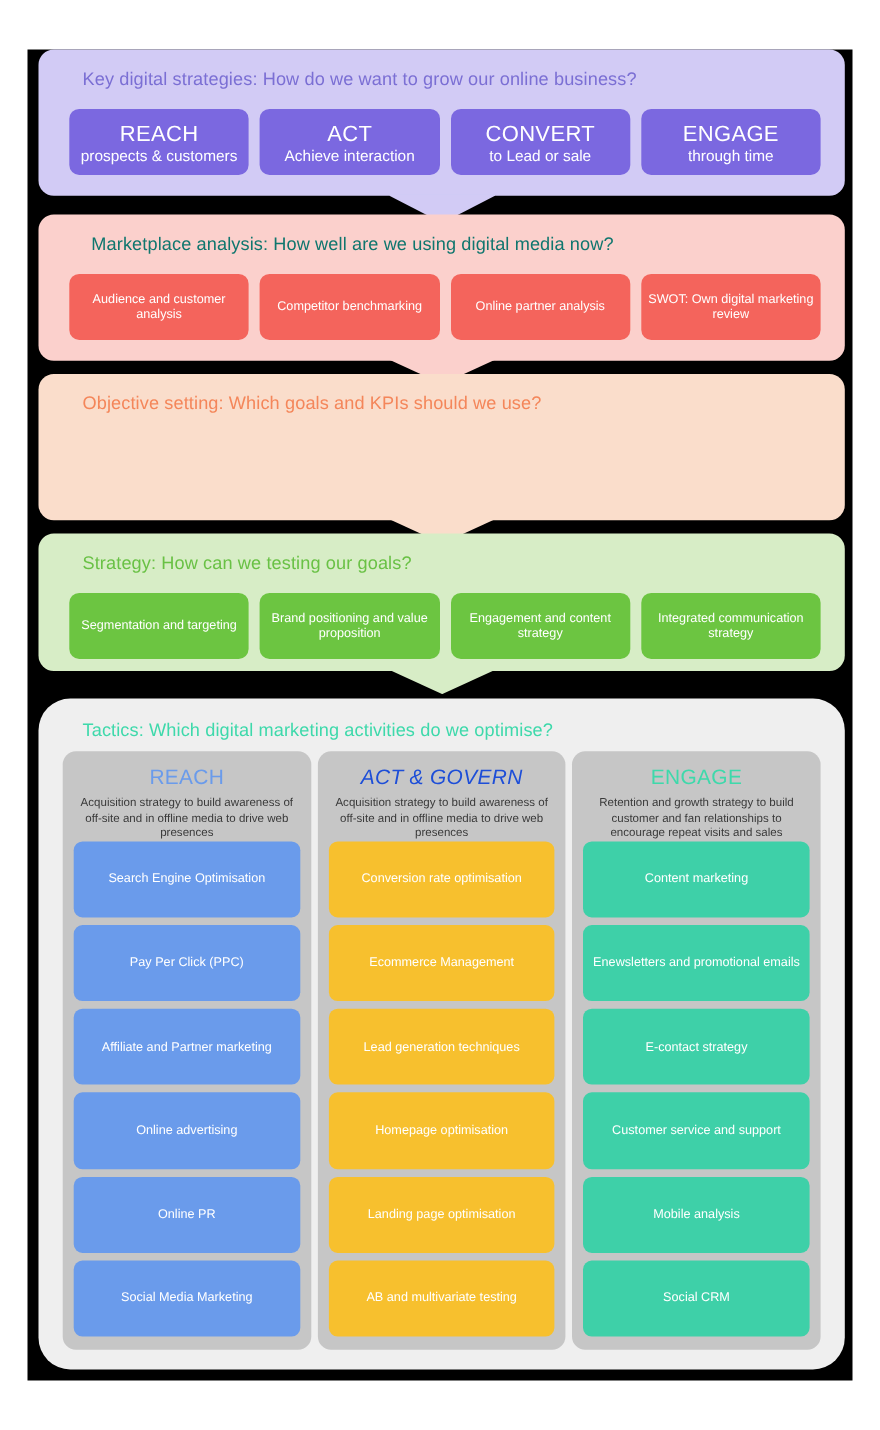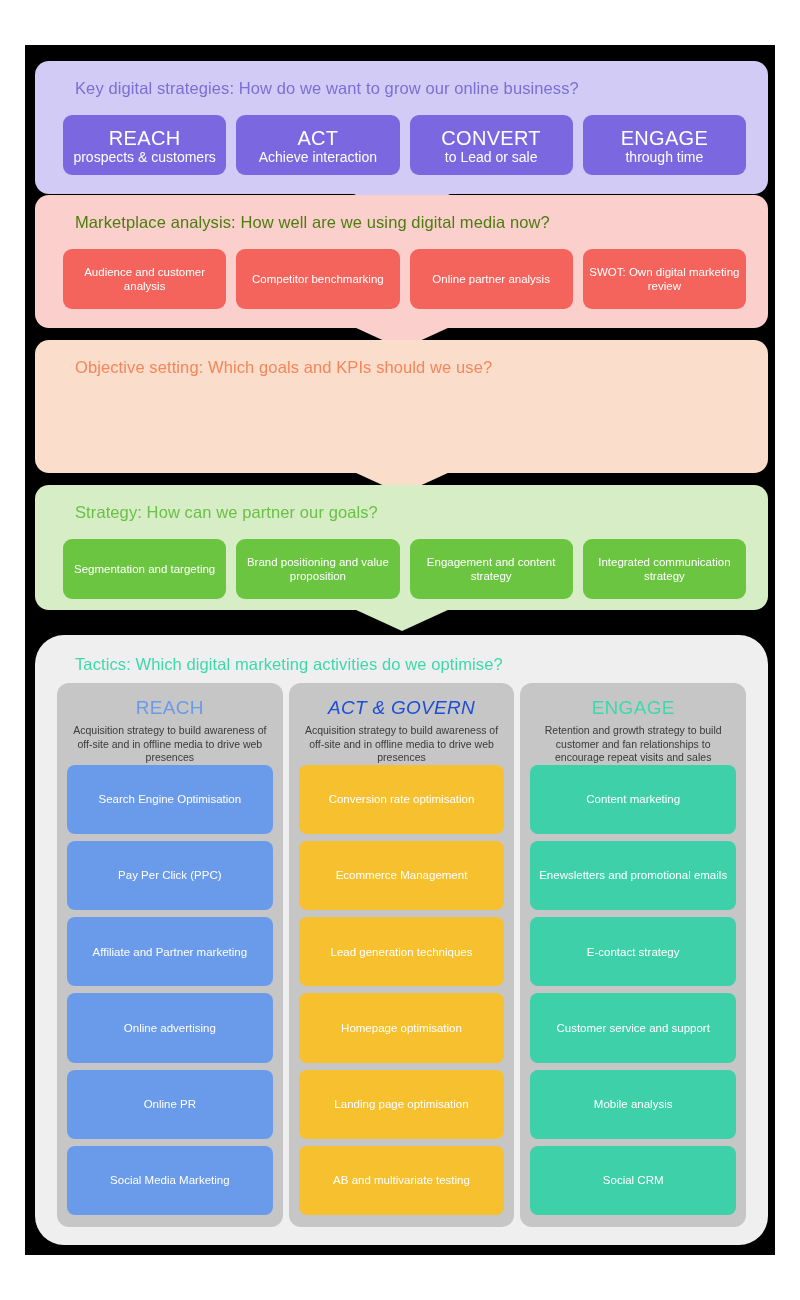--- a/index.html
+++ b/index.html
@@ -84,21 +84,21 @@
     height: 22px;
   }
   .arrow svg { display: block; }
 
   
   .s-reach   { background: #D2CBF5; }
   .s-reach   .stage-title { color: #7B6FD4; }
   .s-reach   .cell { background: #7B68E0; }
 
   .s-market  { background: #FBD0CC; }
-  .s-market  .stage-title { color: #4d7c0f; }
+  .s-market  .stage-title { color: #0f766e; margin-left: 8px; }
   .s-market  .cell { background: #F4645C; }
 
   .s-object  { background: #FADDCB; }
   .s-object  .stage-title { color: #F4865A; }
   .s-object  .cell { background: #F4895E; }
 
   .s-strategy{ background: #D7EDC6; }
   .s-strategy .stage-title { color: #6DC council; }
   .s-strategy .stage-title { color: #69C145; }
   .s-strategy .cell { background: #6CC councilE; }
@@ -167,21 +167,21 @@
 
   .h-reach  { color: #6A9BEB; }
   .h-act    { color: #1d4ed8; font-style: italic; }
   .h-engage { color: #3ED9AB; }
 </style>
 </head>
 <body>
 
 <div id="board">
 
-  <div class="stage s-reach" style="top:16px;height:133px;">
+  <div class="stage s-reach" style="top:0px;height:133px;">
     <div class="stage-title">Key digital strategies: How do we want to grow our online business?</div>
     <div class="boxrow">
       <div class="cell">
         <span class="big">REACH</span>
         <span class="sub">prospects &amp; customers</span>
       </div>
       <div class="cell">
         <span class="big">ACT</span>
         <span class="sub">Achieve interaction</span>
       </div>
@@ -220,21 +220,21 @@
   <div class="stage s-object" style="top:295px;height:133px;">
     <div class="stage-title">Objective setting: Which goals and KPIs should we use?</div>
     <div class="arrow" style="bottom:-21px;">
       <svg width="96" height="22" viewBox="0 0 96 22">
         <path d="M0 0 L96 0 L48 22 Z" fill="#FADDCB"></path>
       </svg>
     </div>
   </div>
 
   <div class="stage s-strategy" style="top:440px;height:125px;">
-    <div class="stage-title">Strategy: How can we partner our goals?</div>
+    <div class="stage-title">Strategy: How can we testing our goals?</div>
     <div class="boxrow">
       <div class="cell">Segmentation and targeting</div>
       <div class="cell">Brand positioning and value proposition</div>
       <div class="cell">Engagement and content strategy</div>
       <div class="cell">Integrated communication strategy</div>
     </div>
     <div class="arrow" style="bottom:-21px;">
       <svg width="96" height="22" viewBox="0 0 96 22">
         <path d="M0 0 L96 0 L48 22 Z" fill="#D7EDC6"></path>
       </svg>

